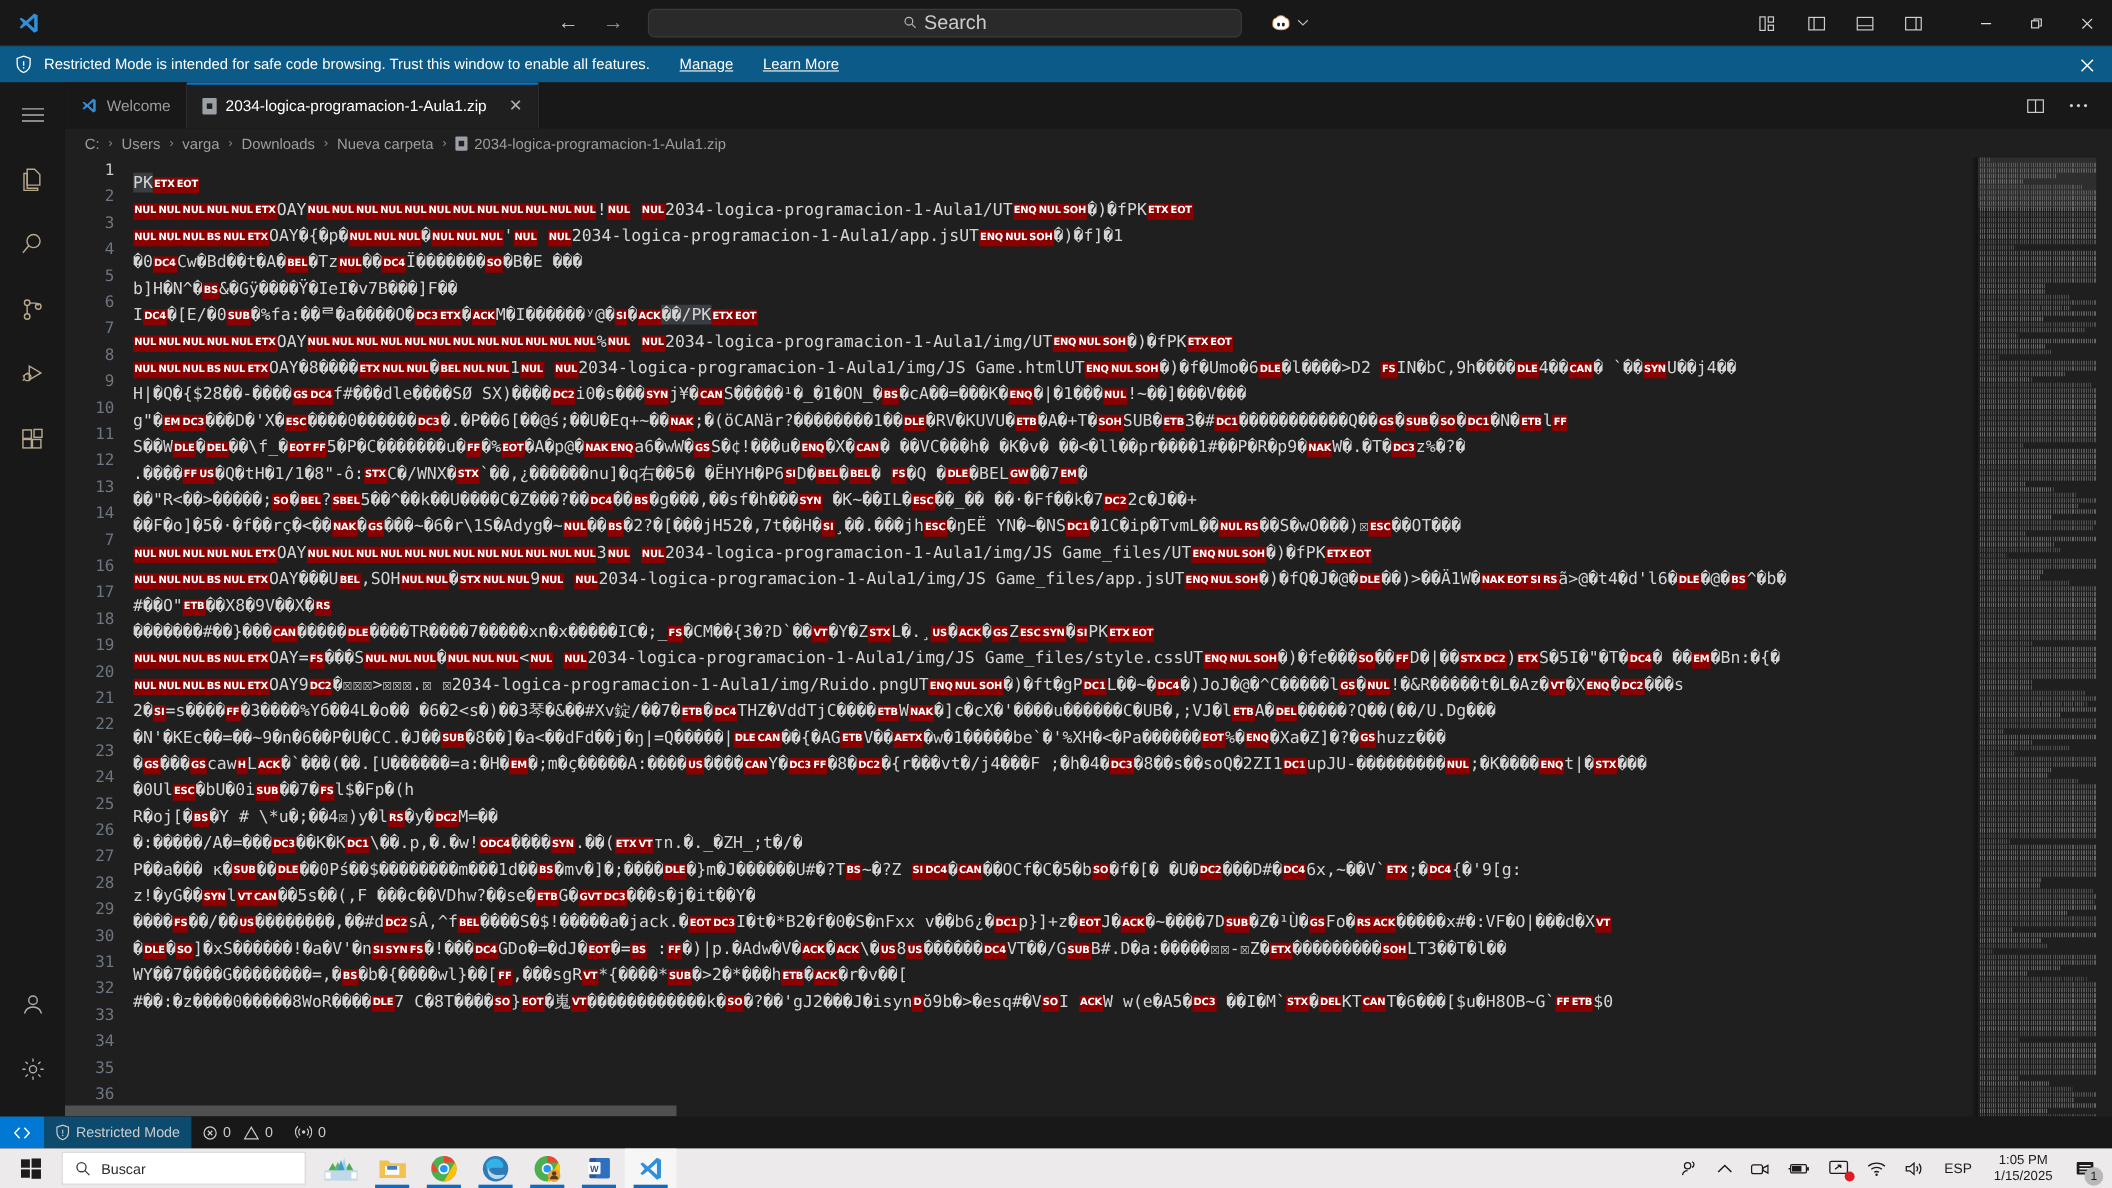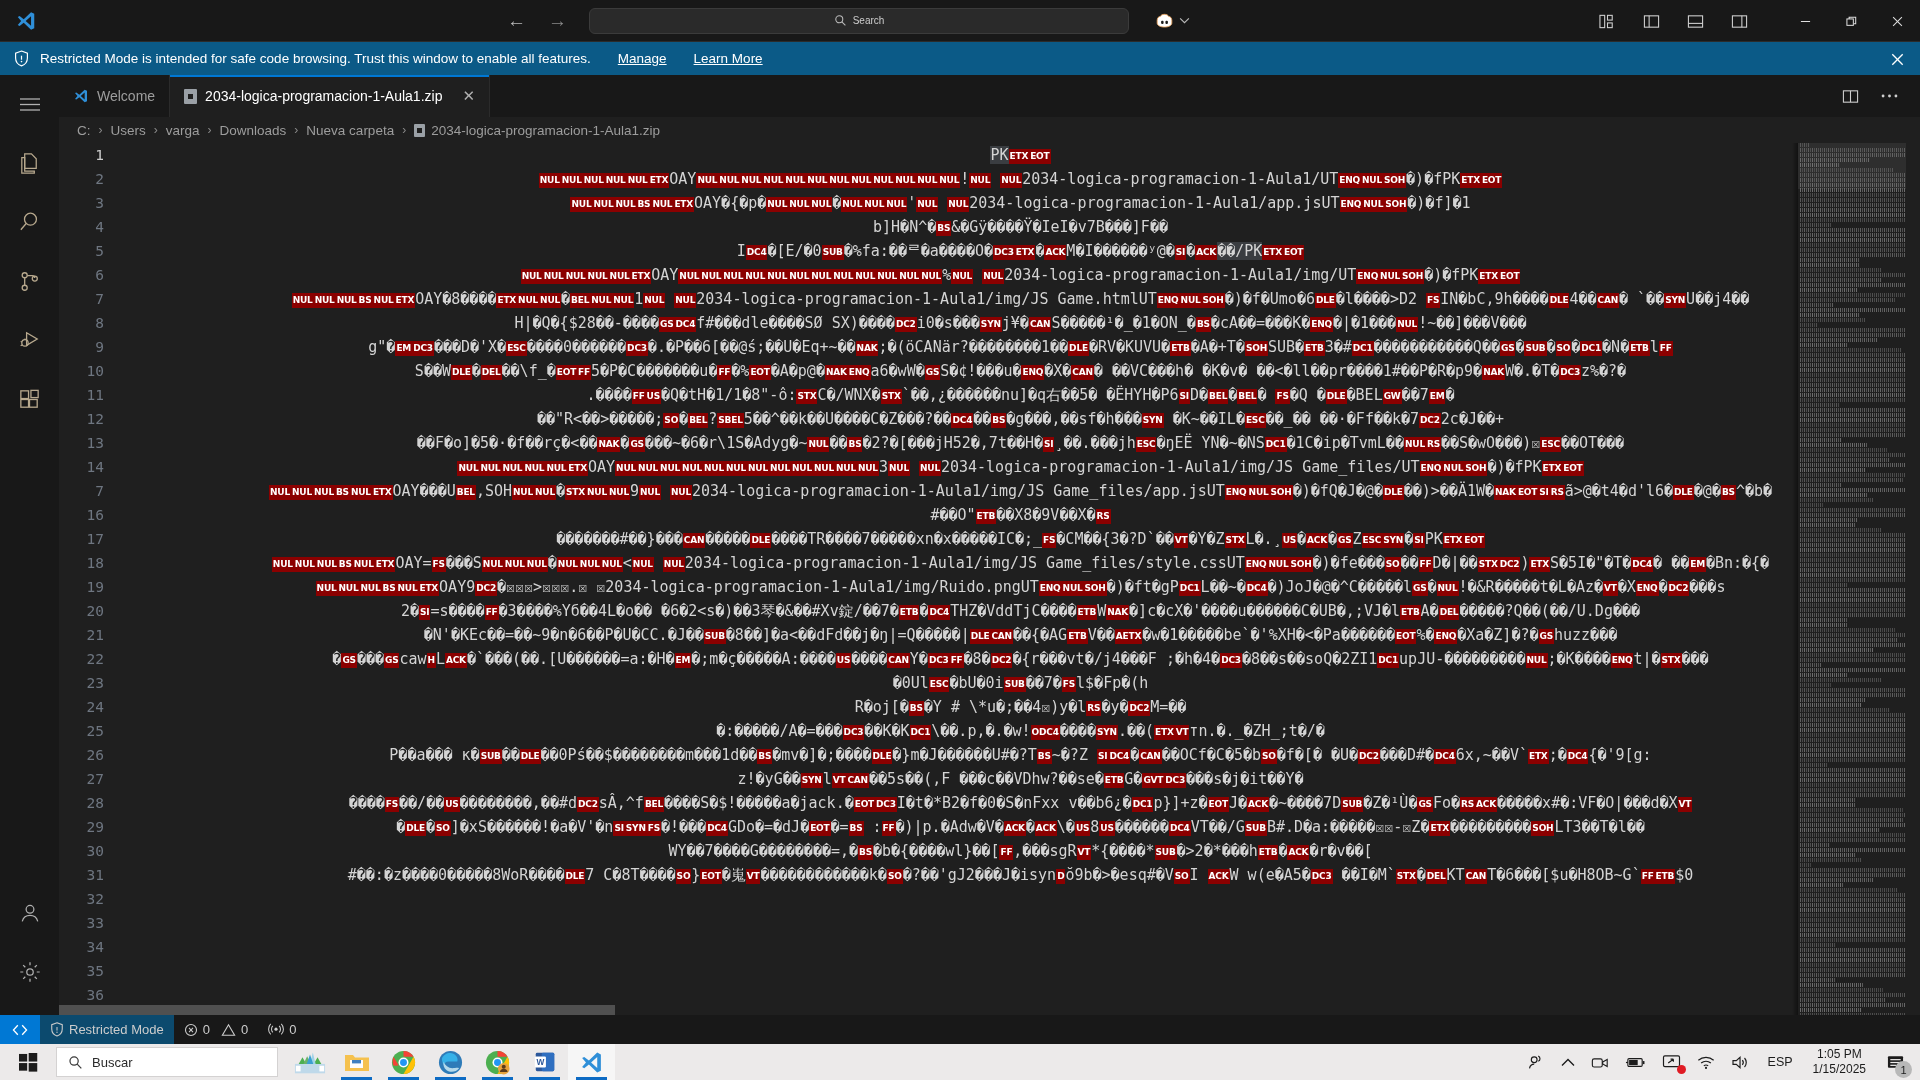--- a/index.html
+++ b/index.html
@@ -21,21 +21,21 @@
   .tb-logo { width: 52px; height: 42px; display: flex; align-items: center; justify-content: center; }
   .tb-nav { display: flex; align-items: center; gap: 22px; margin-left: 455px; }
   .navbtn { color: #b9b9b9; font-size: 19px; line-height: 1; cursor: default; }
   .navbtn.dim { color: #8a8a8a; }
   .searchbox {
     width: 540px; height: 26px; margin-left: 22px;
     background: #2a2a2a; border: 1px solid #3b3b3b; border-radius: 6px;
     display: flex; align-items: center; justify-content: center; gap: 6px;
   }
   .searchbox .sicon { width: 13px; height: 13px; }
-  .searchbox .slabel { color: #cccccc; font-size: 10px; }
+  .searchbox .slabel { color: #cccccc; font-size: 18px; }
   .copilot { margin-left: 26px; display: flex; align-items: center; gap: 5px; }
   .tb-right { position: absolute; right: 0; top: 0; height: 42px; display: flex; align-items: center; }
   .layout-icons { display: flex; align-items: center; gap: 27px; margin-right: 34px; }
   .licon { width: 17px; height: 17px; }
   .wctrl { width: 46px; height: 42px; display: flex; align-items: center; justify-content: center; }
   .wctrl svg { width: 11px; height: 11px; }
 
   
   .banner {
     position: absolute; top: 42px; left: 0; width: 1920px; height: 33px;
@@ -97,23 +97,23 @@
     position: absolute; left: 0; top: 0; width: 62px; height: 872px;
     text-align: right; padding-right: 17px;
   }
   .gnum {
     height: 24px; line-height: 24px; color: #6e7681;
     font-family: "DejaVu Sans Mono", monospace; font-size: 14.5px;
   }
   .gnum.cur { color: #cccccc; }
 
   .code {
-    position: absolute; left: 62px; top: 0; right: 0; height: 872px;
+    position: absolute; left: 62px; top: 11px; right: 0; height: 872px;
     font-family: "DejaVu Sans Mono", monospace; font-size: 15px;
-    color: #d4d4d4; white-space: nowrap; overflow: hidden; text-align: center;
+    color: #d4d4d4; white-space: nowrap; overflow: hidden;
   }
   .cline { height: 24px; line-height: 24px; overflow: hidden; white-space: nowrap; }
   .sel { background: #3a3d41; }
   
   .cc {
     display: inline-block; background: #8b0000; color: #ffffff;
     font-family: "DejaVu Sans", sans-serif; font-size: 9px; font-weight: bold;
     line-height: 15px; height: 15px; padding: 0 1px; vertical-align: 1px;
     letter-spacing: -0.2px;
   }
@@ -417,20 +417,21 @@
         <div class="gnum">32</div>
         <div class="gnum">33</div>
         <div class="gnum">34</div>
         <div class="gnum">35</div>
         <div class="gnum">36</div>
       </div>
     <div class="code" id="code-host">
         <div class="cline"><span class="rep sel">PK</span><span class="cc">ETX</span><span class="cc">EOT</span></div>
         <div class="cline"><span class="cc">NUL</span><span class="cc">NUL</span><span class="cc">NUL</span><span class="cc">NUL</span><span class="cc">NUL</span><span class="cc">ETX</span><span class="rep">OAY</span><span class="cc">NUL</span><span class="cc">NUL</span><span class="cc">NUL</span><span class="cc">NUL</span><span class="cc">NUL</span><span class="cc">NUL</span><span class="cc">NUL</span><span class="cc">NUL</span><span class="cc">NUL</span><span class="cc">NUL</span><span class="cc">NUL</span><span class="cc">NUL</span><span class="rep">!</span><span class="cc">NUL</span><span class="rep"> </span><span class="cc">NUL</span><span class="rep">2034-logica-programacion-1-Aula1/UT</span><span class="cc">ENQ</span><span class="cc">NUL</span><span class="cc">SOH</span><span class="rep">�)�fPK</span><span class="cc">ETX</span><span class="cc">EOT</span></div>
         <div class="cline"><span class="cc">NUL</span><span class="cc">NUL</span><span class="cc">NUL</span><span class="cc">BS</span><span class="cc">NUL</span><span class="cc">ETX</span><span class="rep">OAY�{�p�</span><span class="cc">NUL</span><span class="cc">NUL</span><span class="cc">NUL</span><span class="rep">�</span><span class="cc">NUL</span><span class="cc">NUL</span><span class="cc">NUL</span><span class="rep">'</span><span class="cc">NUL</span><span class="rep"> </span><span class="cc">NUL</span><span class="rep">2034-logica-programacion-1-Aula1/app.jsUT</span><span class="cc">ENQ</span><span class="cc">NUL</span><span class="cc">SOH</span><span class="rep">�)�f]�1</span></div>
+        <div class="cline"><span class="rep">�0</span><span class="cc">DC4</span><span class="rep">Cw�Bd��t�A�</span><span class="cc">BEL</span><span class="rep">�Tz</span><span class="cc">NUL</span><span class="rep">��</span><span class="cc">DC4</span><span class="rep">Ï�������</span><span class="cc">SO</span><span class="rep">�B�E ���</span></div>
         <div class="cline"><span class="rep">b]H�N^�</span><span class="cc">BS</span><span class="rep">&amp;�Gÿ����Ÿ�IeI�v7B���]F��</span></div>
         <div class="cline"><span class="rep">I</span><span class="cc">DC4</span><span class="rep">�[E/�0</span><span class="cc">SUB</span><span class="rep">�%fa:��ᄅ�a����O�</span><span class="cc">DC3</span><span class="cc">ETX</span><span class="rep">�</span><span class="cc">ACK</span><span class="rep">M�I������ʸ@�</span><span class="cc">SI</span><span class="rep">�</span><span class="cc">ACK</span><span class="rep sel">��/PK</span><span class="cc">ETX</span><span class="cc">EOT</span></div>
         <div class="cline"><span class="cc">NUL</span><span class="cc">NUL</span><span class="cc">NUL</span><span class="cc">NUL</span><span class="cc">NUL</span><span class="cc">ETX</span><span class="rep">OAY</span><span class="cc">NUL</span><span class="cc">NUL</span><span class="cc">NUL</span><span class="cc">NUL</span><span class="cc">NUL</span><span class="cc">NUL</span><span class="cc">NUL</span><span class="cc">NUL</span><span class="cc">NUL</span><span class="cc">NUL</span><span class="cc">NUL</span><span class="cc">NUL</span><span class="rep">%</span><span class="cc">NUL</span><span class="rep"> </span><span class="cc">NUL</span><span class="rep">2034-logica-programacion-1-Aula1/img/UT</span><span class="cc">ENQ</span><span class="cc">NUL</span><span class="cc">SOH</span><span class="rep">�)�fPK</span><span class="cc">ETX</span><span class="cc">EOT</span></div>
         <div class="cline"><span class="cc">NUL</span><span class="cc">NUL</span><span class="cc">NUL</span><span class="cc">BS</span><span class="cc">NUL</span><span class="cc">ETX</span><span class="rep">OAY�8����</span><span class="cc">ETX</span><span class="cc">NUL</span><span class="cc">NUL</span><span class="rep">�</span><span class="cc">BEL</span><span class="cc">NUL</span><span class="cc">NUL</span><span class="rep">1</span><span class="cc">NUL</span><span class="rep"> </span><span class="cc">NUL</span><span class="rep">2034-logica-programacion-1-Aula1/img/JS Game.htmlUT</span><span class="cc">ENQ</span><span class="cc">NUL</span><span class="cc">SOH</span><span class="rep">�)�f�Umo�6</span><span class="cc">DLE</span><span class="rep">�l����&gt;D2 </span><span class="cc">FS</span><span class="rep">IN�bC,9h����</span><span class="cc">DLE</span><span class="rep">4��</span><span class="cc">CAN</span><span class="rep">�  `��</span><span class="cc">SYN</span><span class="rep">U��j4��</span></div>
         <div class="cline"><span class="rep">H|�Q�{$28��-����</span><span class="cc">GS</span><span class="cc">DC4</span><span class="rep">f#���dle����SØ SX)����</span><span class="cc">DC2</span><span class="rep">i0�s���</span><span class="cc">SYN</span><span class="rep">j¥�</span><span class="cc">CAN</span><span class="rep">S�����¹�_�1�ON_�</span><span class="cc">BS</span><span class="rep">�cA��=���K�</span><span class="cc">ENQ</span><span class="rep">�|�1���</span><span class="cc">NUL</span><span class="rep">!~��]���V���</span></div>
         <div class="cline"><span class="rep">g"�</span><span class="cc">EM</span><span class="cc">DC3</span><span class="rep">���D�'X�</span><span class="cc">ESC</span><span class="rep">����0������</span><span class="cc">DC3</span><span class="rep">�.�P��6[��@ś;��U�Eq+~��</span><span class="cc">NAK</span><span class="rep">;�(öCANär?��������1��</span><span class="cc">DLE</span><span class="rep">�RV�KUVU�</span><span class="cc">ETB</span><span class="rep">�A�+T�</span><span class="cc">SOH</span><span class="rep">SUB�</span><span class="cc">ETB</span><span class="rep">3�#</span><span class="cc">DC1</span><span class="rep">�����������Q��</span><span class="cc">GS</span><span class="rep">�</span><span class="cc">SUB</span><span class="rep">�</span><span class="cc">SO</span><span class="rep">�</span><span class="cc">DC1</span><span class="rep">�N�</span><span class="cc">ETB</span><span class="rep">l</span><span class="cc">FF</span></div>
         <div class="cline"><span class="rep">S��W</span><span class="cc">DLE</span><span class="rep">�</span><span class="cc">DEL</span><span class="rep">��\f_�</span><span class="cc">EOT</span><span class="cc">FF</span><span class="rep">5�P�C�������u�</span><span class="cc">FF</span><span class="rep">�%</span><span class="cc">EOT</span><span class="rep">�A�p@�</span><span class="cc">NAK</span><span class="cc">ENQ</span><span class="rep">a6�wW�</span><span class="cc">GS</span><span class="rep">S�¢!���u�</span><span class="cc">ENQ</span><span class="rep">�X�</span><span class="cc">CAN</span><span class="rep">�  ��VC���h�  �K�v�  ��&lt;�ll��pr����1#��P�R�p9�</span><span class="cc">NAK</span><span class="rep">W�.�T�</span><span class="cc">DC3</span><span class="rep">z%�?�</span></div>
         <div class="cline"><span class="rep">.����</span><span class="cc">FF</span><span class="cc">US</span><span class="rep">�Q�tH�1/1�8"-ô:</span><span class="cc">STX</span><span class="rep">C�/WNX�</span><span class="cc">STX</span><span class="rep">`��,¿������nu]�q右��5�  �ËHYH�P6</span><span class="cc">SI</span><span class="rep">D�</span><span class="cc">BEL</span><span class="rep">�</span><span class="cc">BEL</span><span class="rep">�  </span><span class="cc">FS</span><span class="rep">�Q     �</span><span class="cc">DLE</span><span class="rep">�BEL</span><span class="cc">GW</span><span class="rep">��7</span><span class="cc">EM</span><span class="rep">�</span></div>
         <div class="cline"><span class="rep">��"R&lt;��&gt;�����;</span><span class="cc">SO</span><span class="rep">�</span><span class="cc">BEL</span><span class="rep">?</span><span class="cc">SBEL</span><span class="rep">5��^��k��U����C�Z���?��</span><span class="cc">DC4</span><span class="rep">��</span><span class="cc">BS</span><span class="rep">�g���,��sf�h���</span><span class="cc">SYN</span><span class="rep">    �K~��IL�</span><span class="cc">ESC</span><span class="rep">��_��     ��·�Ff��k�7</span><span class="cc">DC2</span><span class="rep">2c�J��+</span></div>
         <div class="cline"><span class="rep">��F�o]�5�·�f��rç�&lt;��</span><span class="cc">NAK</span><span class="rep">�</span><span class="cc">GS</span><span class="rep">���~�6�r\1S�Adyg�~</span><span class="cc">NUL</span><span class="rep">��</span><span class="cc">BS</span><span class="rep">�2?�[���jH52�,7t��H�</span><span class="cc">SI</span><span class="rep">¸��.���jh</span><span class="cc">ESC</span><span class="rep">�ŋEË  YN�~�NS</span><span class="cc">DC1</span><span class="rep">�1C�ip�TvmL��</span><span class="cc">NUL</span><span class="cc">RS</span><span class="rep">��S�wO���)☒</span><span class="cc">ESC</span><span class="rep">��OT���</span></div>

